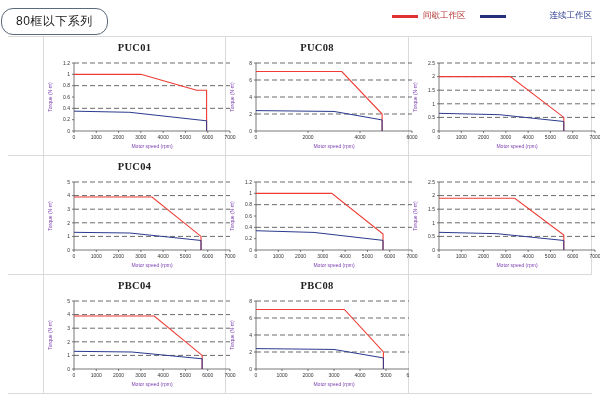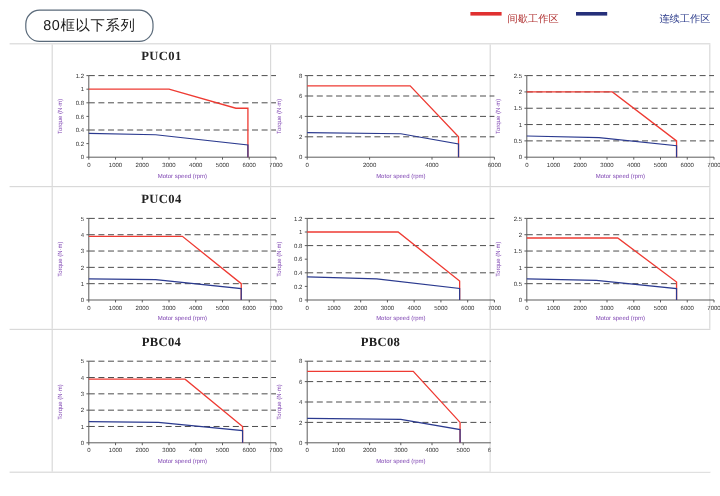--- a/index.html
+++ b/index.html
@@ -19,40 +19,41 @@
     width: 600px;
     height: 413px;
   }
   
   .header {
     position: relative;
     height: 36px;
   }
   .series-tag {
     position: absolute;
-    left: 21px;
+    left: 1px;
     top: 8px;
     border: 1px solid #5a6a7a;
     border-radius: 12px;
     padding: 4px 14px;
     font-size: 12px;
     color: #1a1a1a;
     background: #fff;
     letter-spacing: 0.5px;
   }
   .legend {
     position: absolute;
     right: 8px;
     top: 10px;
     display: flex;
     align-items: center;
     gap: 14px;
   }
   .legend-item {
     display: flex;
+    align-items: center;
     gap: 5px;
     font-size: 8.5px;
     color: #b03030;
   }
   .legend-item.blue { color: #2a3a8a; gap: 44px; }
   .legend-swatch {
     display: inline-block;
     width: 26px;
     height: 3px;
     background: #e03030;
@@ -163,20 +164,21 @@
               <line x1="186" x2="186" y1="76" y2="78" class="axis-line"></line>
               <text x="186" y="84" text-anchor="middle" class="tick-text">7000</text>
               <text x="108" y="93" text-anchor="middle" class="axis-title-x">Motor speed (rpm)</text>
               <text x="8" y="42" text-anchor="middle" class="axis-title-y" transform="rotate(-90 8 42)">Torque (N·m)</text>
               <path d="M30,19.33333333333333 L96.85714285714285,19.33333333333333 L152.57142857142856,35.2 L162.6,35.2 L162.6,76" class="series-red"></path>
               <path d="M30,56.166666666666664 L85.71428571428572,57.3 L162.6,65.8 L162.6,76" class="series-blue"></path>
             </svg>
           </div>
         </div>
         <div class="cell">
+          <div class="chart-title">PUC08</div>
           <div class="chart-svg-wrap">
             <svg width="194" height="98" viewBox="0 0 194 98">
               <line x1="30" x2="186" y1="59" y2="59" class="grid-line"></line>
               <line x1="30" x2="186" y1="42" y2="42" class="grid-line"></line>
               <line x1="30" x2="186" y1="25" y2="25" class="grid-line"></line>
               <line x1="30" x2="186" y1="8" y2="8" class="grid-line"></line>
               <path d="M30,8 L30,76 L186,76" class="axis-line"></path>
               <line x1="28" x2="30" y1="76" y2="76" class="axis-line"></line>
               <text x="26" y="77.8" text-anchor="end" class="tick-text">0</text>
               <line x1="28" x2="30" y1="59" y2="59" class="axis-line"></line>

